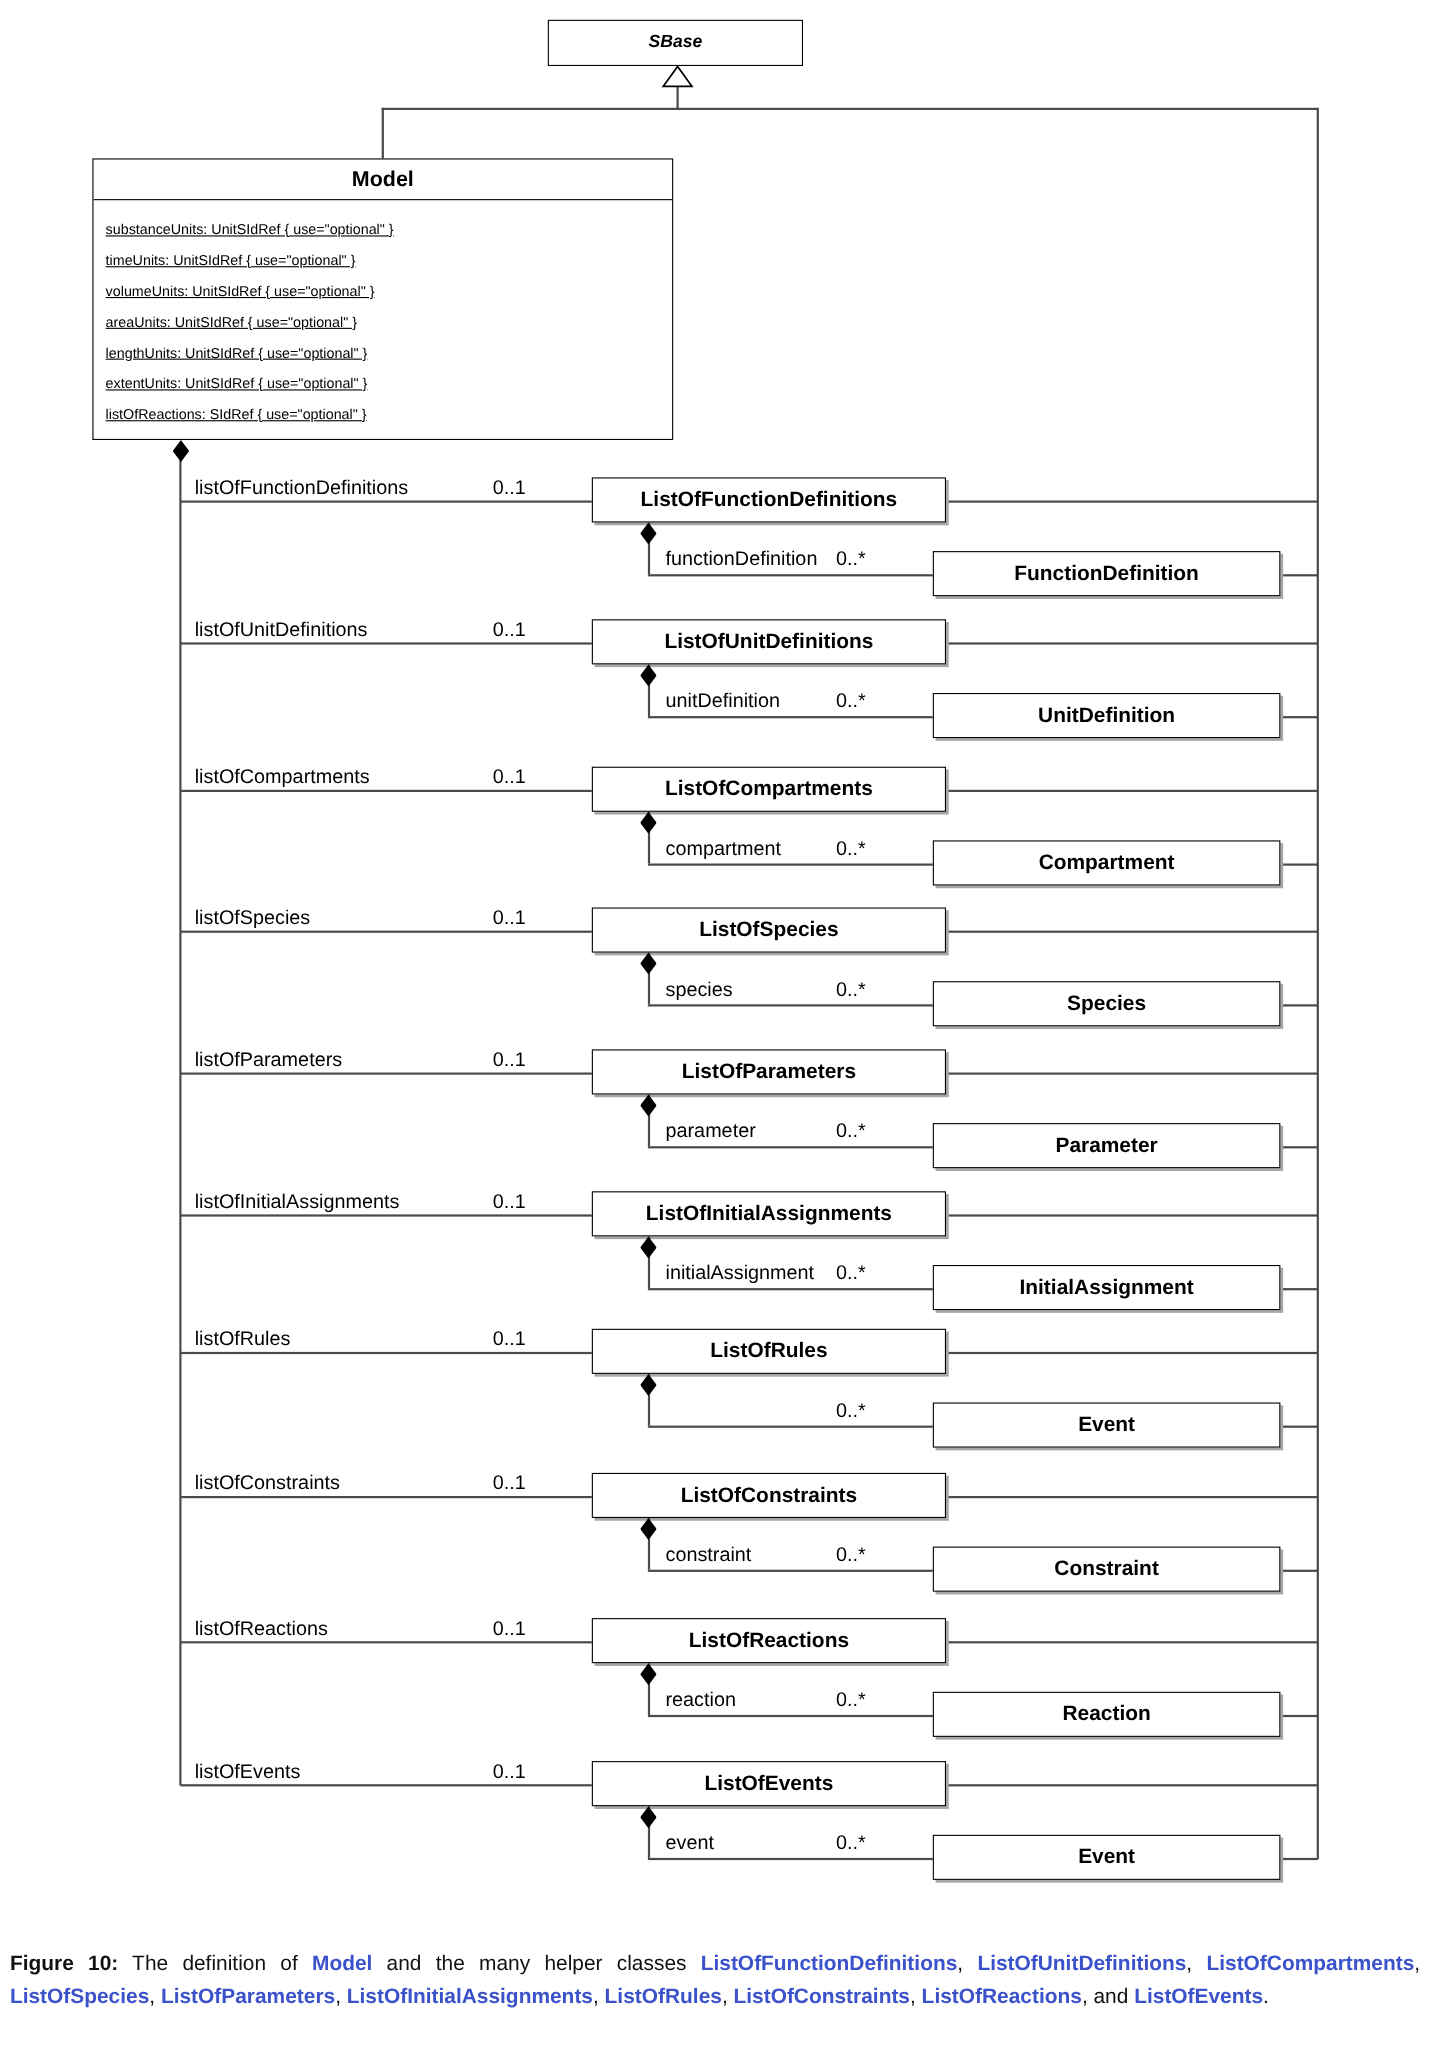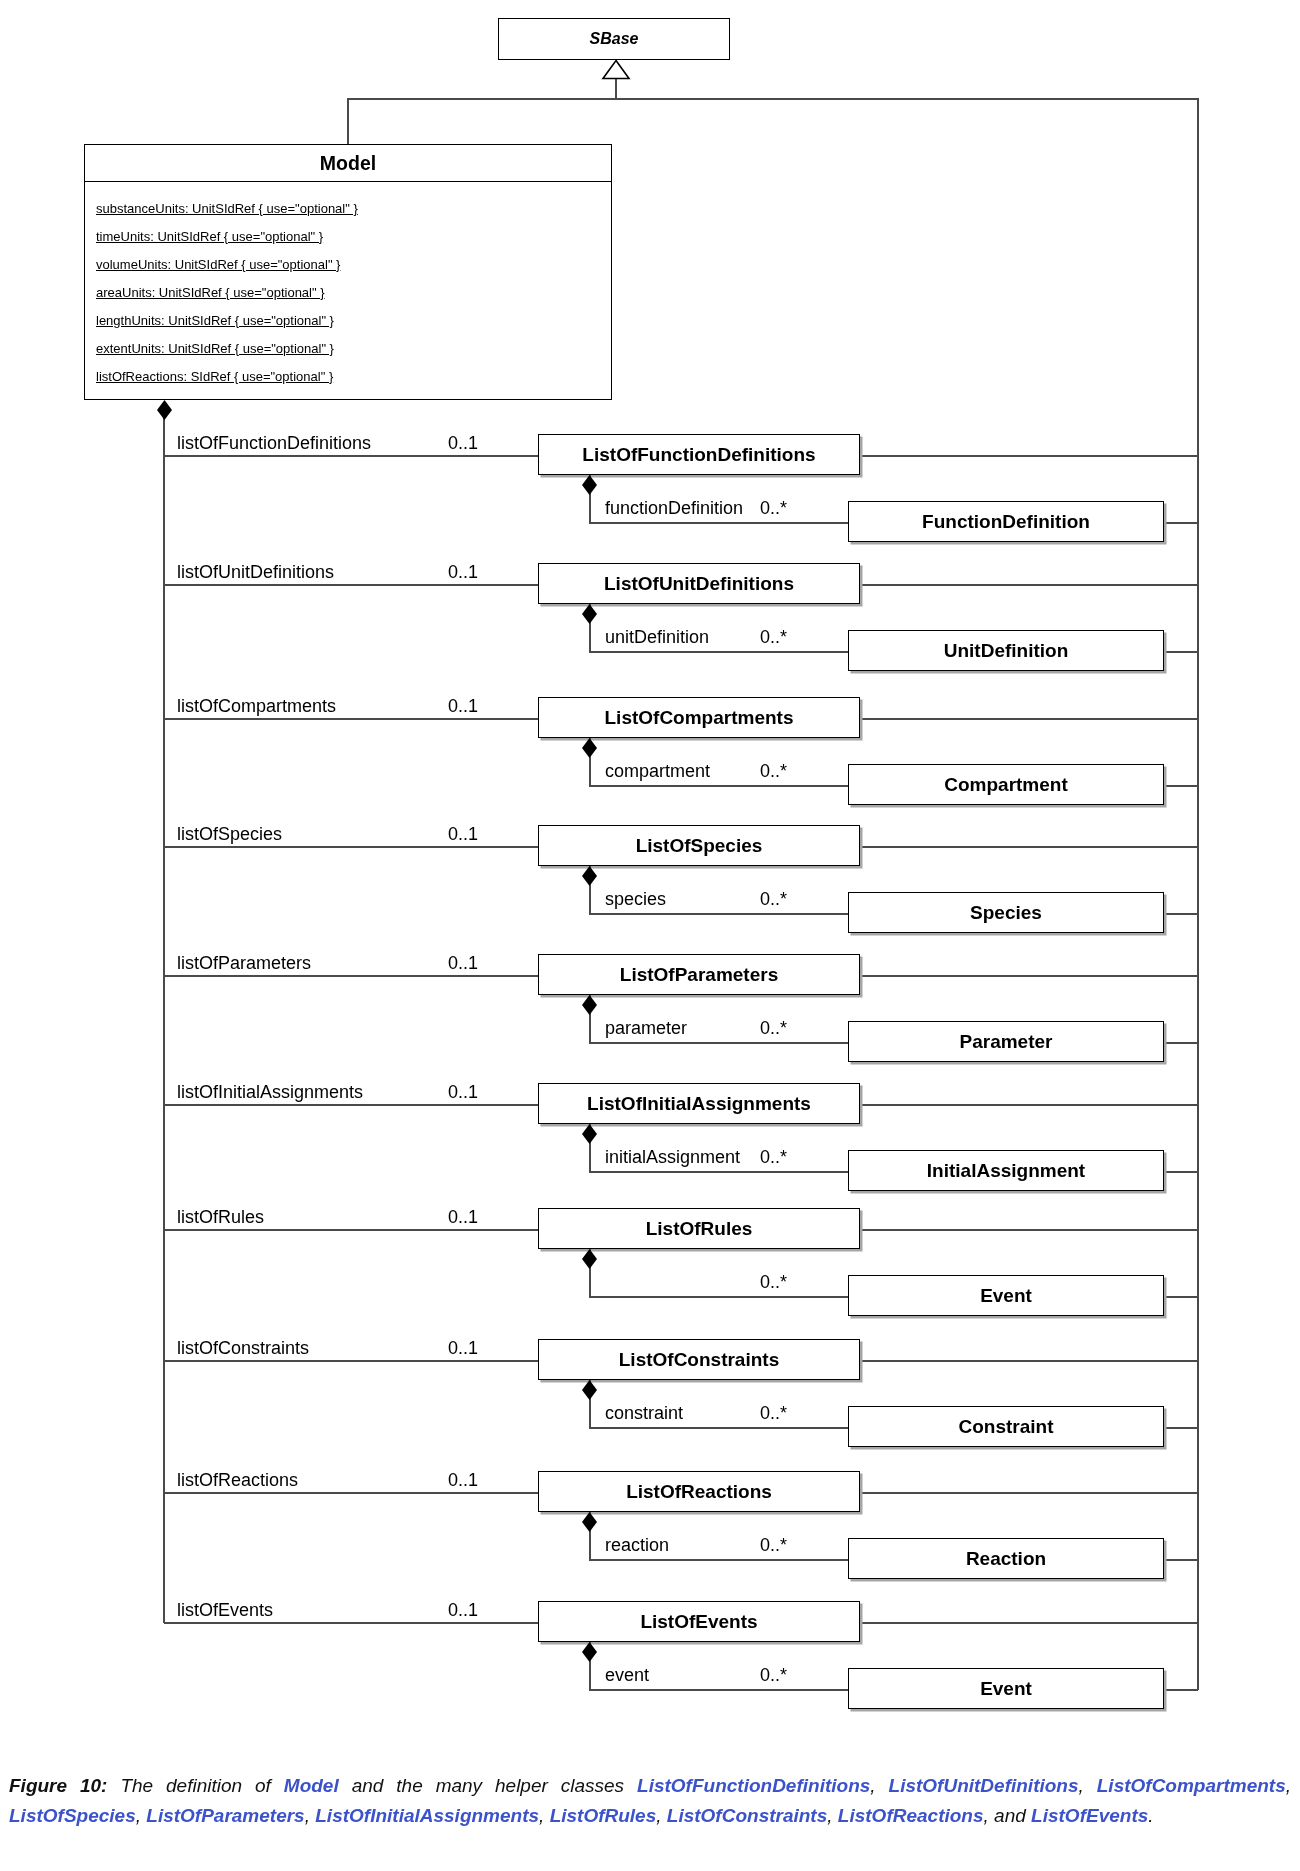--- a/index.html
+++ b/index.html
@@ -52,21 +52,21 @@
   .listbox{left:538px;top:0px;width:322px;height:41px;}
   .child-drop{left:589px;top:41px;height:47px;}
   .child-diamond{left:582px;top:41px;width:15px;height:20px;}
   .child-line{left:589px;top:88px;width:609px;}
   .child-role{left:605px;top:64px;}
   .m0s{left:760px;top:64px;width:80px;}
   .childbox{left:848px;top:67px;width:316px;height:41px;}
 
   
   .caption{position:absolute;left:9px;top:1752px;width:1282px;
-           font-size:19px;font-style:italic;line-height:30px;text-align:justify;color:#111;}
+           font-size:19px;line-height:30px;text-align:justify;color:#111;}
   .cap-label{font-weight:bold;}
   .cap-link{color:#3b52cb;font-weight:bold;}
 </style>
 </head>
 <body>
 
 <div class="diagram">
 
   <div class="vline stem"></div>
   <div class="hline topline"></div>

